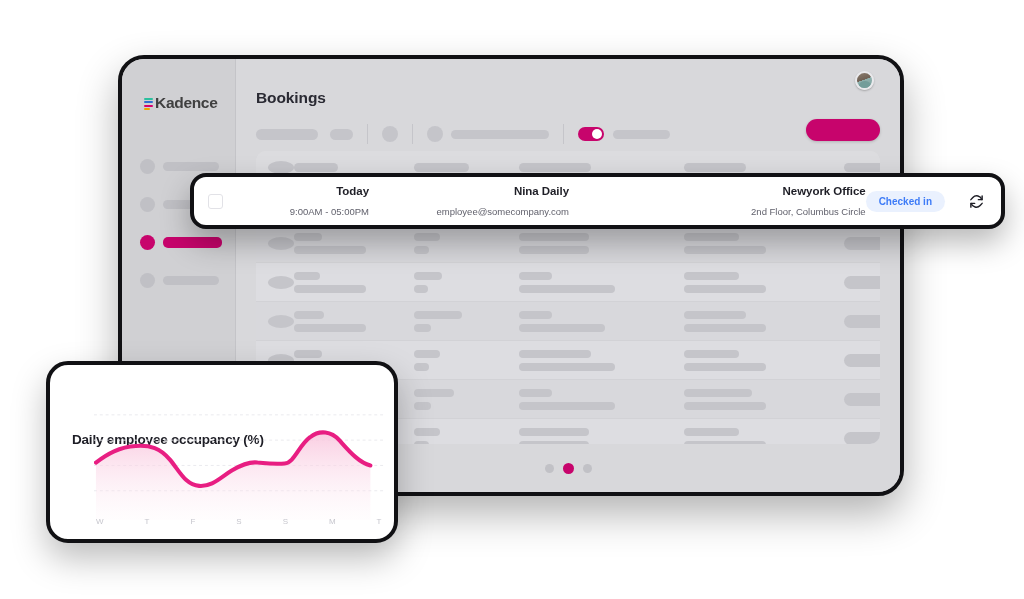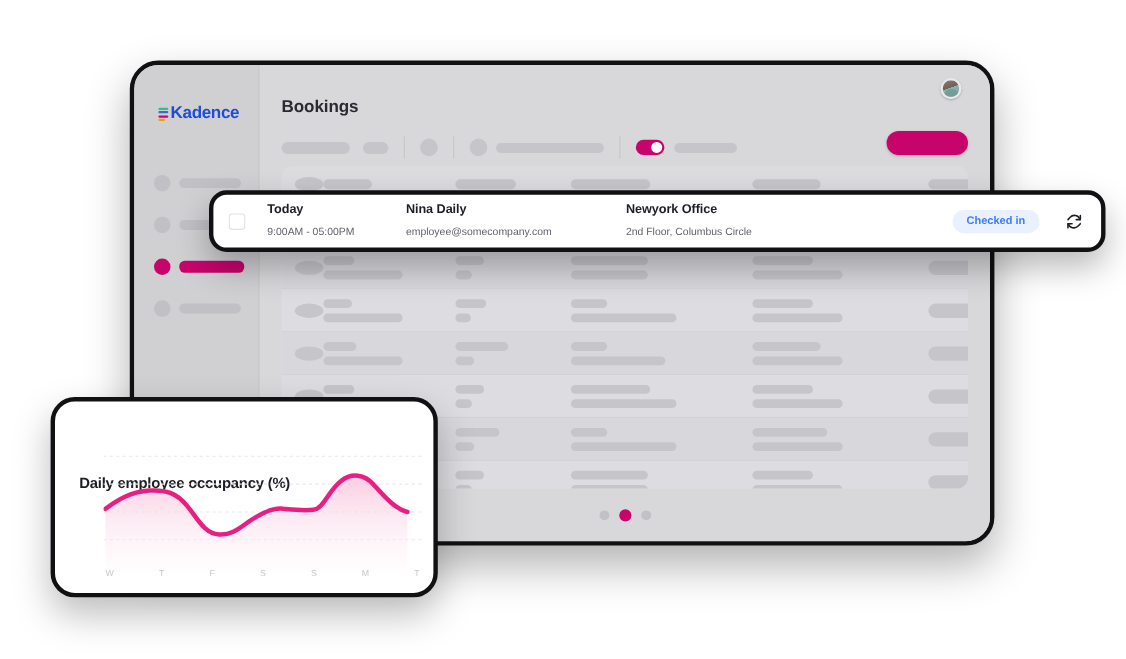--- a/index.html
+++ b/index.html
@@ -62,21 +62,21 @@
   }
   .logo-bars i { display: block; height: 2px; border-radius: 1px; }
   .logo-bars i:nth-child(1) { width: 9px;  background: #2bbf9e; }
   .logo-bars i:nth-child(2) { width: 9px;  background: #2f6fd0; }
   .logo-bars i:nth-child(3) { width: 9px;  background: #d6006e; }
   .logo-bars i:nth-child(4) { width: 6px;  background: #f0a000; }
   .logo-text {
     font-size: 15.5px;
     font-weight: 700;
     letter-spacing: -0.3px;
-    color: #1d4ed8;
+    color: #404040;
     line-height: 1;
   }
 
   .nav-list {
     position: absolute;
     left: 18px;
     top: 100px;
     width: 82px;
     display: flex;
     flex-direction: column;
@@ -217,21 +217,21 @@
     z-index: 40;
   }
   .bk-check {
     width: 15px; height: 15px;
     border: 1.5px solid #e2e2e7;
     border-radius: 3px;
     background: #fff;
     flex: 0 0 15px;
     margin-right: 20px;
   }
-  .bk-col { display: flex; flex-direction: column; gap: 9px; }
+  .bk-col { display: flex; flex-direction: column; gap: 9px; text-align: right; }
   .bk-title {
     font-size: 11.5px; font-weight: 700; color: #1e1e26;
     letter-spacing: -0.05px; white-space: nowrap;
   }
   .bk-sub {
     font-size: 9.5px; color: #61616c; white-space: nowrap;
   }
   .bk-c1 { flex: 0 0 126px; }
   .bk-c2 { flex: 0 0 130px; }
   .bk-c3 { flex: 0 0 200px; }

